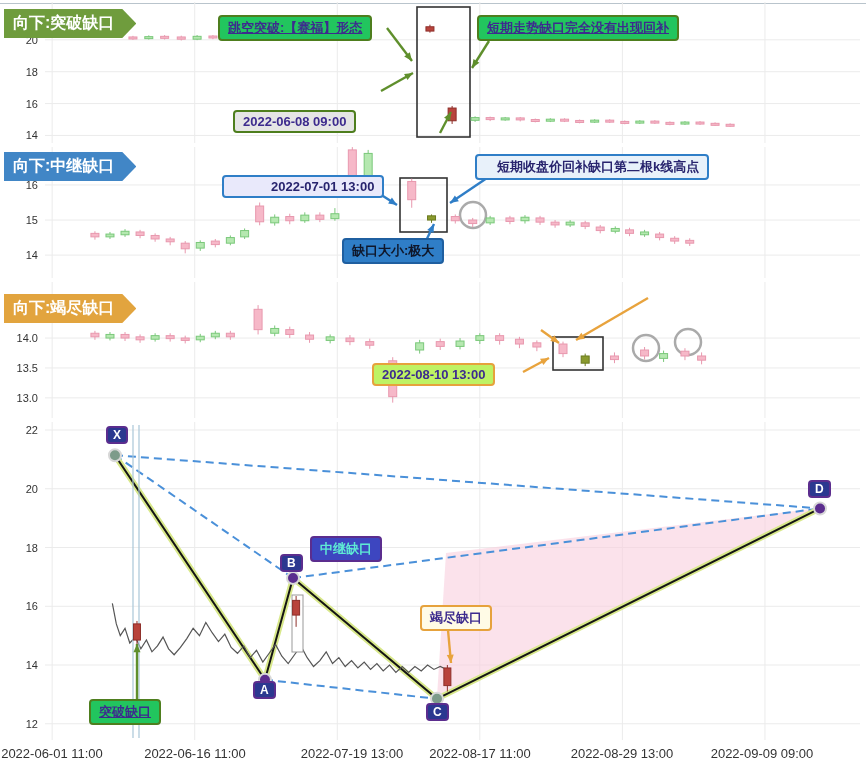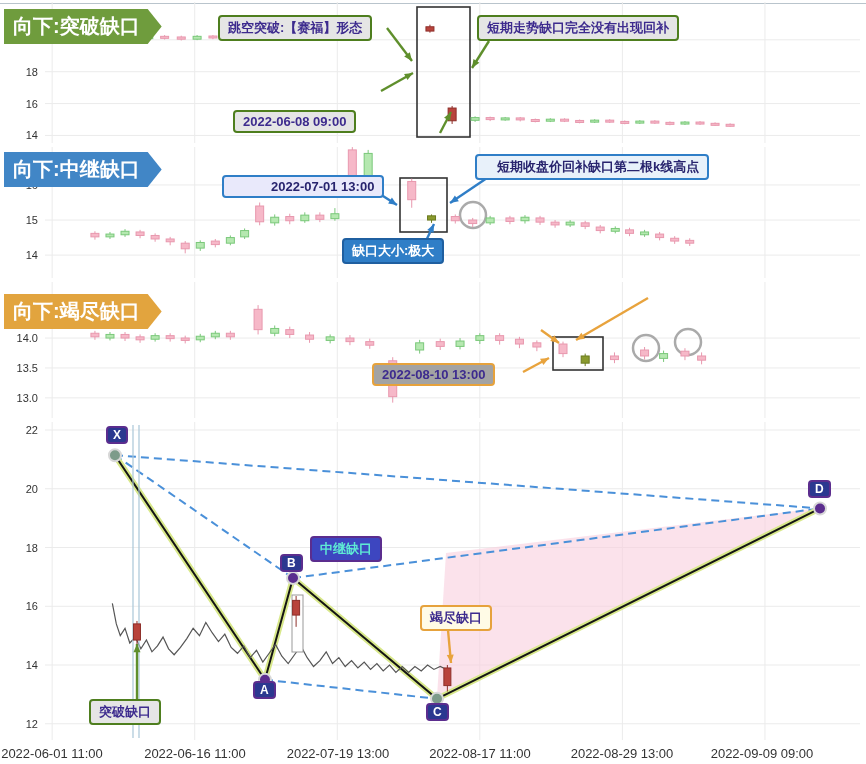--- a/index.html
+++ b/index.html
@@ -1,31 +1,31 @@
 <!DOCTYPE html>
 <html><head>
 <meta charset="utf-8">
 <style>
   html,body{margin:0;padding:0;background:#fff;}
   .figure{position:relative;width:866px;height:764px;background:#ffffff;
           font-family:"Liberation Sans",sans-serif;overflow:hidden;}
   .topline{position:absolute;left:0;top:3px;width:866px;border-top:1px solid #b9c4cc;}
   svg.panel{position:absolute;left:0;}
-  .plabel{position:absolute;left:4px;color:#fff;font-weight:bold;font-size:20px;
+  .plabel{position:absolute;left:4px;color:#fff;font-weight:bold;font-size:16px;
           padding:4px 22px 4px 9px;z-index:6;white-space:nowrap;
           clip-path:polygon(0 0,calc(100% - 14px) 0,100% 50%,calc(100% - 14px) 100%,0 100%);}
   .ann{position:absolute;font-weight:bold;font-size:13px;color:#3d2b8e;
        padding:2px 8px;border-radius:4px;border:2px solid;white-space:nowrap;z-index:5;}
-  .green{border-color:#4e7e1e;background:#e5e5e5;}
+  .green{border-color:#4e7e1e;background:#22c55e;text-decoration:underline;}
   .khaki-green{border-color:#4e7e1e;background:#e5e5e5;margin-top:28px;}
   .blue-lav{border-color:#2f7ec7;background:#e9e9fb;color:#28246e;padding-left:47px;}
   .blue-light{border-color:#2f7ec7;background:#e8f1fa;color:#28246e;padding-left:20px;}
-  .blue-solid{border-color:#1f5fa0;background:#2f7ec7;color:#ffffff;}
+  .blue-solid{border-color:#1f5fa0;background:#2f7ec7;color:#0f172a;}
   .orange-light{border-color:#e6a23c;background:#fffbe6;}
-  .orange-khaki{border-color:#e6a23c;background:#a3a3a3;}
+  .orange-khaki{border-color:#e6a23c;background:#bef264;}
   .purple-blue-solid{border-color:#5b2d8e;background:#3d46c0;color:#5eead4;margin-left:42px;}
   .ptlabel{position:absolute;background:#2b3890;color:#fff;border:2px solid #5b2d8e;
            border-radius:4px;font-weight:bold;font-size:12px;padding:0 5px;z-index:7;}
   .xtick{position:absolute;top:746px;transform:translateX(-50%);font-size:13px;color:#333;
          white-space:nowrap;z-index:4;}
 </style>
 </head>
 <body>
 
 <div class="figure">
@@ -368,17 +368,17 @@
   <div class="ann green" style="left:89px;top:699px">突破缺口</div>
 
   <div class="ptlabel" style="left:106px;top:426px">X</div>
   <div class="ptlabel" style="left:253px;top:681px">A</div>
   <div class="ptlabel" style="left:280px;top:554px">B</div>
   <div class="ptlabel" style="left:426px;top:703px">C</div>
   <div class="ptlabel" style="left:808px;top:480px">D</div>
 
   <div class="xtick" style="left:52px">2022-06-01 11:00</div>
   <div class="xtick" style="left:195px">2022-06-16 11:00</div>
-  <div class="xtick" style="left:338px">2022-07-19 13:00</div>
+  <div class="xtick" style="left:352px">2022-07-19 13:00</div>
   <div class="xtick" style="left:480px">2022-08-17 11:00</div>
   <div class="xtick" style="left:622px">2022-08-29 13:00</div>
   <div class="xtick" style="left:762px">2022-09-09 09:00</div>
 </div>
 
 </body></html>

